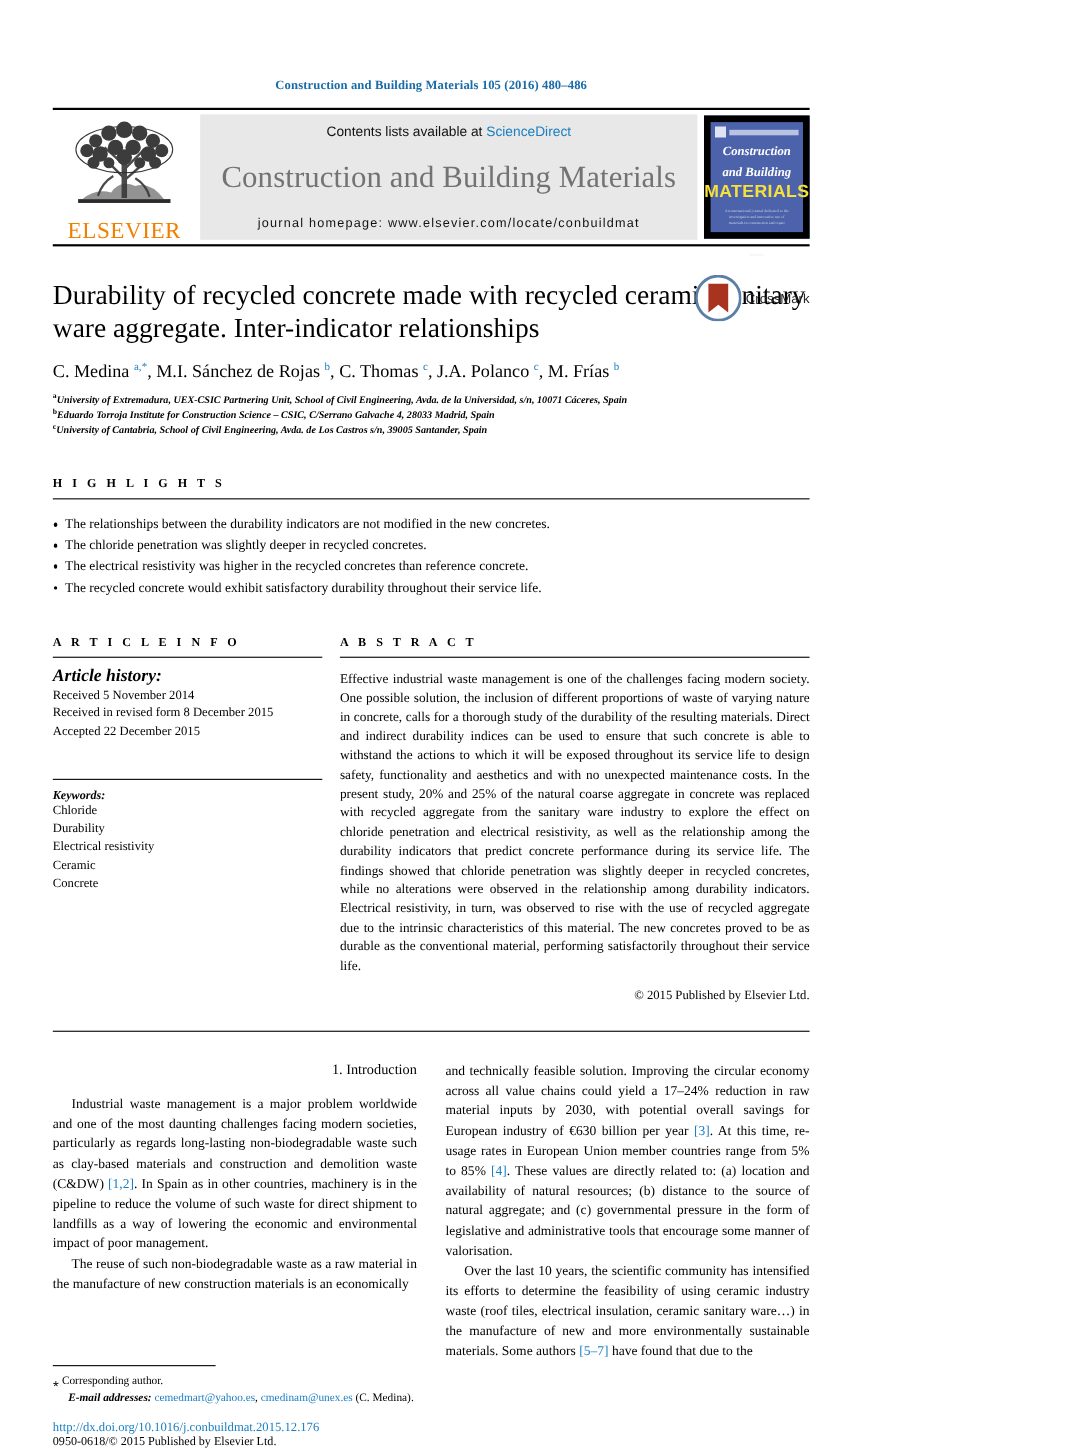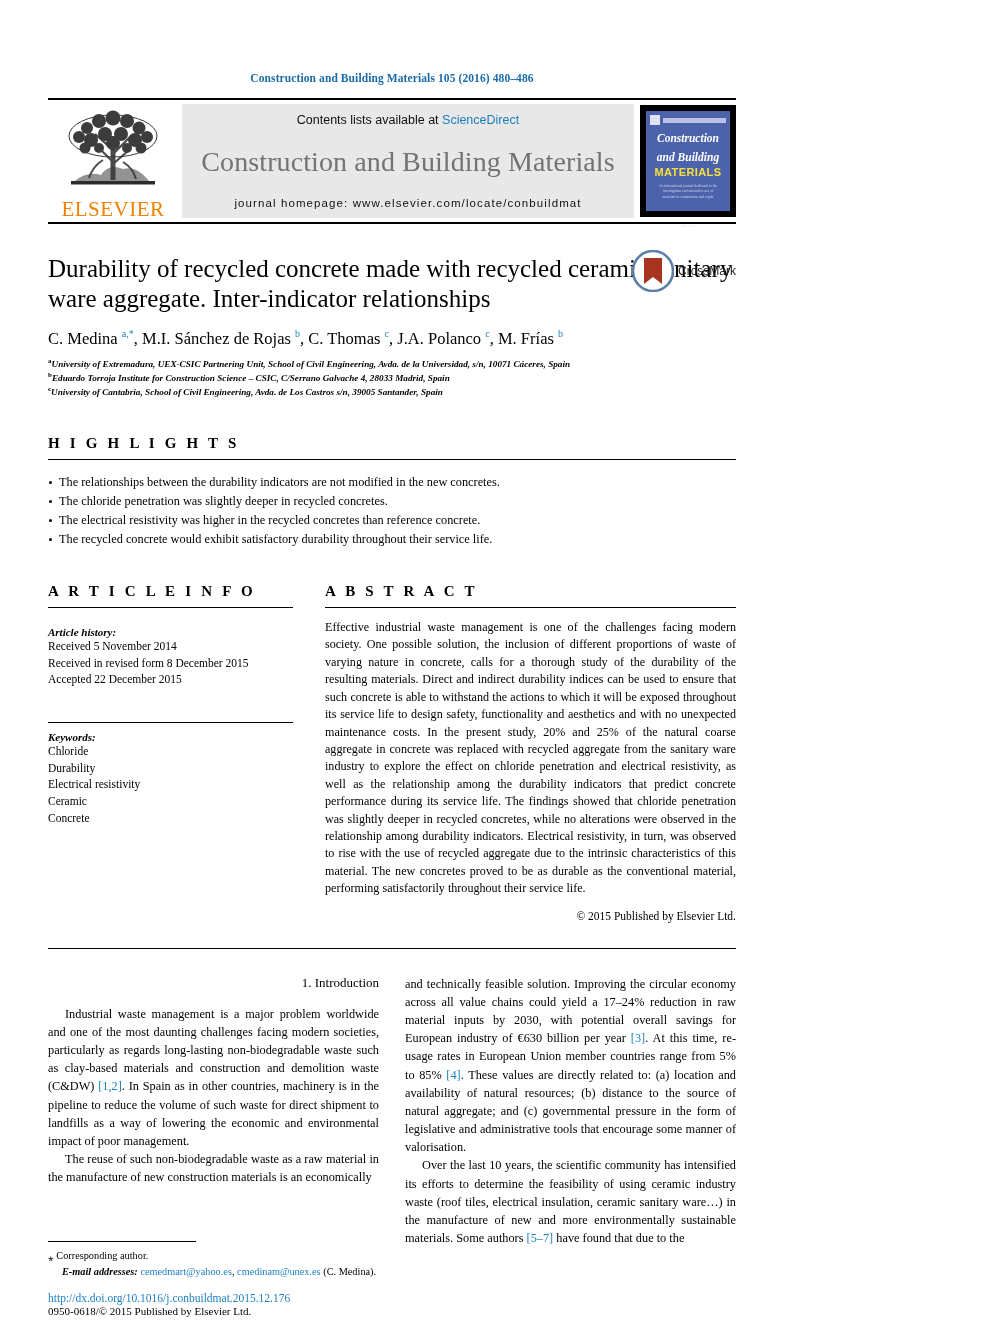--- a/index.html
+++ b/index.html
@@ -90,21 +90,21 @@
     display: flex;
     flex-direction: column;
     align-items: center;
     padding: 4px 4px 6px 4px;
     position: relative;
   }
   .cover-topbar { width: 100%; height: 11px; display:flex; align-items:center; }
   .cover-topbar .sq { width: 10px; height: 10px; background:#dfe3f2; }
   .cover-topbar .bar { flex:1; height: 5px; background:#b9c2e2; margin-left:3px; }
   .cover-t1 { color:#ffffff; font-family:"Liberation Serif",serif; font-style:italic; font-weight:bold; font-size:11.5px; line-height:1.08; margin-top:7px; text-align:center; }
-  .cover-t2 { color:#f5e03c; font-family:"Liberation Sans",sans-serif; font-weight:bold; font-size:11px; letter-spacing:.4px; margin-top:2px; }
+  .cover-t2 { color:#f5e03c; font-family:"Liberation Sans",sans-serif; font-weight:bold; font-size:16px; letter-spacing:.4px; margin-top:2px; }
   .cover-sub { color:#ccd3ea; font-size:3.6px; line-height:1.5; text-align:center; margin-top:6px; padding:0 6px; }
   .cover-rule { width:52px; height:1px; background:#aab4dc; margin-top:20px; }
   .cover-foot { color:#e8ebf6; font-size:4px; margin-top:3px; }
 
   
   .title-block { margin: 30px 48px 0 48px; position: relative; }
   .art-title {
     font-size: 25px;
     line-height: 1.18;
     font-family: "Liberation Serif", serif;
@@ -139,21 +139,21 @@
     line-height: 1.42;
     font-family: "Liberation Serif", serif;
   }
   .affils sup { font-style: normal; font-size: 7px; }
 
   
   .hl-section { margin: 36px 48px 0 48px; }
   .sec-head {
     font-family: "Liberation Serif", serif;
     font-weight: bold;
-    font-size: 15px;
+    font-size: 11px;
     letter-spacing: 3.2px;
   }
   .rule-thin { border-top: 1.1px solid #000; margin-top: 7px; }
   .hl-list { margin: 13px 0 0 0; padding: 0; list-style: none; }
   .hl-list li {
     font-size: 12.3px;
     line-height: 1.55;
     position: relative;
     padding-left: 11px;
     font-family: "Liberation Serif", serif;
@@ -161,25 +161,25 @@
   .hl-list li:before {
     content: "";
     position: absolute;
     left: 1px; top: 8px;
     width: 3.4px; height: 3.4px;
     background: #000;
     border-radius: 50%;
   }
 
   
-  .info-abs { margin: 34px 48px 0 48px; display: flex; gap: 32px; }
+  .info-abs { margin: 34px 48px 0 48px; display: flex; gap: 16px; }
   .col-info { flex: 0 0 245px; }
   .col-abs { flex: 1 1 auto; }
   .rule-top { border-top: 1.1px solid #000; margin-top: 7px; }
-  .ah-label { font-size: 11px; font-style: italic; font-weight:bold; margin-top: 18px; font-family:"Liberation Serif",serif;}
+  .ah-label { font-size: 16px; font-style: italic; font-weight:bold; margin-top: 8px; font-family:"Liberation Serif",serif;}
   .ah-line { font-size: 11.5px; line-height: 1.45; font-family:"Liberation Serif",serif;}
   .kw-block { margin-top: 34px; }
   .kw-rule { border-top: 1.1px solid #000; }
   .kw-label { font-size: 11px; font-style: italic; font-weight:bold; margin-top: 8px; font-family:"Liberation Serif",serif;}
   .kw-line { font-size: 11.5px; line-height: 1.45; font-family:"Liberation Serif",serif;}
   .abs-body {
     font-size: 12.1px;
     line-height: 1.44;
     text-align: justify;
     margin-top: 11px;

